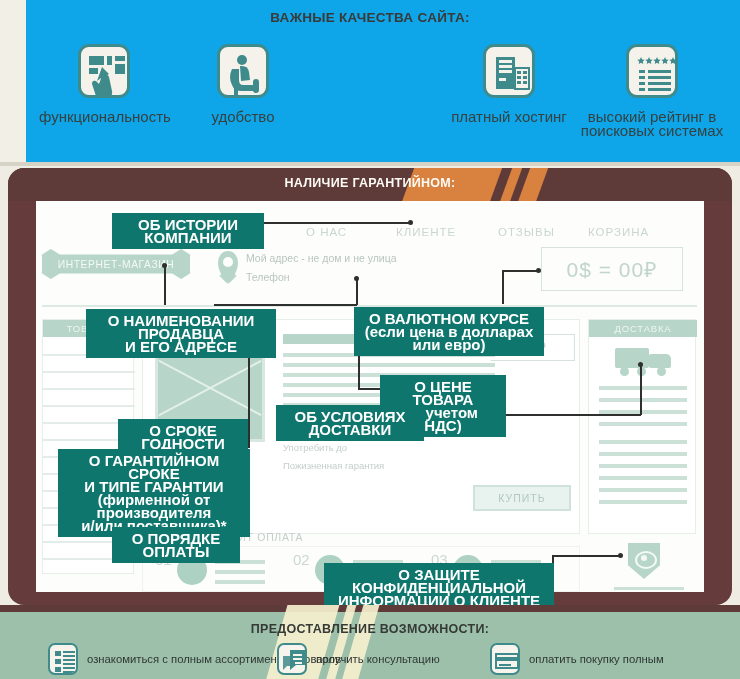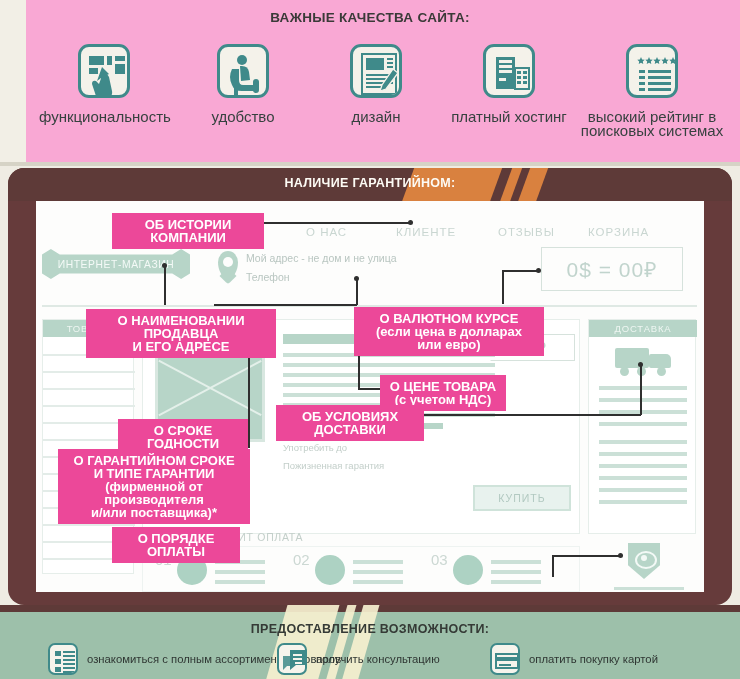--- a/index.html
+++ b/index.html
@@ -8,21 +8,21 @@
     font-family: "Liberation Sans", sans-serif;
     background: #efece3;
     overflow: hidden;
     position: relative;
   }
 
   
   .top-section {
     position: absolute; left: 0; top: 0;
     width: 740px; height: 166px;
-    background: #f9a8d4;
+    background: #0ea5e9;
   }
   .top-section::after{
     content:""; position:absolute; left:0; right:0; bottom:0; height:4px;
     background:#d6d3c6;
   }
   .left-edge-strip{
     position:absolute; left:0; top:0; width:26px; height:166px;
     background:#f2efe6;
   }
   .top-title {
@@ -140,22 +140,22 @@
     position:absolute;left:592px;top:342px;width:32px;height:36px;
     background:#b7d5c8;
     clip-path:polygon(0 0,100% 0,100% 62%,50% 100%,0 62%);
   }
   .shield::after{content:"";position:absolute;left:7px;top:8px;width:18px;height:14px;border:2px solid #f3f9f6;border-radius:50%;}
   .shield::before{content:"";position:absolute;left:13px;top:12px;width:6px;height:6px;border-radius:50%;background:#f3f9f6;z-index:2;}
   .dl-line{position:absolute;left:578px;background:#cbe0d7;height:3px;width:70px;}
 
   
   .callout{
-    position:absolute; background:#ec4899; color:#fff;
-    font-size:13px; font-weight:bold; line-height:13px;
+    position:absolute; background:#0f766e; color:#fff;
+    font-size:15px; font-weight:bold; line-height:13px;
     padding:5px 9px; text-align:center; z-index:40; white-space:pre-line;
   }
   .connector{position:absolute;z-index:35;}
   .connector .seg{position:absolute;background:#2f2f2f;}
   .dot{position:absolute;width:5px;height:5px;border-radius:50%;background:#2f2f2f;z-index:36;}
 
   
   .bottom-section{
     position:absolute;left:0;top:605px;width:740px;height:74px;
     background:#9dc0aa;overflow:hidden;
@@ -204,39 +204,20 @@
           <circle cx="22" cy="13" r="5" fill="#3f8a8a"></circle>
           <path d="M20 19 q8 -1 9 6 l1 8 -9 1 z" fill="#3f8a8a"></path>
           <path d="M12 22 q-4 8 0 16 q2 6 10 6 l14 0 0 -6 -13 0 q-4 0 -4 -5 l0 -11 z" fill="#3f8a8a"></path>
           <rect x="33" y="32" width="6" height="14" rx="3" fill="#3f8a8a"></rect>
           <rect x="14" y="41" width="4" height="7" fill="#3f8a8a"></rect>
         </svg>
       </div>
       <div class="qi-label">удобство</div>
     </div>
 
-    <div class="quality-item" style="left:285px;top:0;">
-      <div class="qi-icon">
-        <svg viewBox="0 0 52 54" width="52" height="54">
-          <rect x="9" y="7" width="34" height="40" fill="none" stroke="#3f8a8a" stroke-width="2"></rect>
-          <rect x="13" y="11" width="18" height="12" fill="#3f8a8a"></rect>
-          <g fill="#3f8a8a">
-            <rect x="34" y="11" width="6" height="2"></rect>
-              <rect x="34" y="15" width="6" height="2"></rect>
-            <rect x="34" y="19" width="6" height="2"></rect>
-            <rect x="13" y="27" width="27" height="2"></rect>
-              <rect x="13" y="31" width="27" height="2"></rect>
-            <rect x="13" y="35" width="27" height="2"></rect>
-              <rect x="13" y="39" width="18" height="2"></rect>
-          </g>
-          <path d="M40 22 l5 4 -12 16 -6 2 2 -6 z" fill="#3f8a8a" stroke="#f4f2ea" stroke-width="1.3"></path>
-        </svg>
-      </div>
-      <div class="qi-label">дизайн</div>
-    </div>
 
     <div class="quality-item" style="left:418px;top:0;">
       <div class="qi-icon">
         <svg viewBox="0 0 52 54" width="52" height="54">
           <rect x="10" y="10" width="19" height="32" fill="#3f8a8a"></rect>
           <g fill="#f4f2ea">
             <rect x="13" y="13" width="13" height="3"></rect>
               <rect x="13" y="18" width="13" height="3"></rect>
             <rect x="13" y="23" width="13" height="3"></rect>
               <rect x="13" y="31" width="7" height="3"></rect>
@@ -461,20 +442,22 @@
 (если цена в долларах или евро)</div>
     <div class="callout" style="left:82px;top:218px;width:130px;">О СРОКЕ ГОДНОСТИ</div>
     <div class="callout" style="left:22px;top:248px;width:192px;">О ГАРАНТИЙНОМ СРОКЕ
 И ТИПЕ ГАРАНТИИ
 (фирменной от производителя
 и/или поставщика)*</div>
     <div class="callout" style="left:344px;top:174px;width:126px;">О ЦЕНЕ ТОВАРА
 (с учетом НДС)</div>
     <div class="callout" style="left:76px;top:326px;width:128px;">О ПОРЯДКЕ ОПЛАТЫ</div>
     <div class="callout" style="left:240px;top:204px;width:148px;">ОБ УСЛОВИЯХ ДОСТАВКИ</div>
+    <div class="callout" style="left:288px;top:362px;width:230px;">О ЗАЩИТЕ КОНФИДЕНЦИАЛЬНОЙ
+ИНФОРМАЦИИ О КЛИЕНТЕ</div>
   </div>
 </div>
 
 <div class="bottom-section">
   <div class="bot-topbar"></div>
   <div class="bstripe" style="left:276px;width:52px;background:#f6f0cf;opacity:.92;"></div>
   <div class="bstripe" style="left:336px;width:9px;background:#f6f0cf;opacity:.92;"></div>
   <div class="bstripe" style="left:352px;width:16px;background:#f6f0cf;opacity:.92;"></div>
 
   <div class="bottom-title">ПРЕДОСТАВЛЕНИЕ ВОЗМОЖНОСТИ:</div>
@@ -517,15 +500,15 @@
   </div>
 
   <div class="bot-item" style="left:490px;">
     <div class="bot-icon">
       <svg viewBox="0 0 30 32" width="30" height="32">
         <rect x="4" y="9" width="22" height="14" fill="none" stroke="#3f8a8a" stroke-width="2"></rect>
         <rect x="4" y="12" width="22" height="4" fill="#3f8a8a"></rect>
         <rect x="7" y="19" width="12" height="2" fill="#3f8a8a"></rect>
       </svg>
     </div>
-    <div class="bot-label">оплатить покупку картой</div>
+    <div class="bot-label">оплатить покупку полным</div>
   </div>
 </div>
 
 </body></html>

